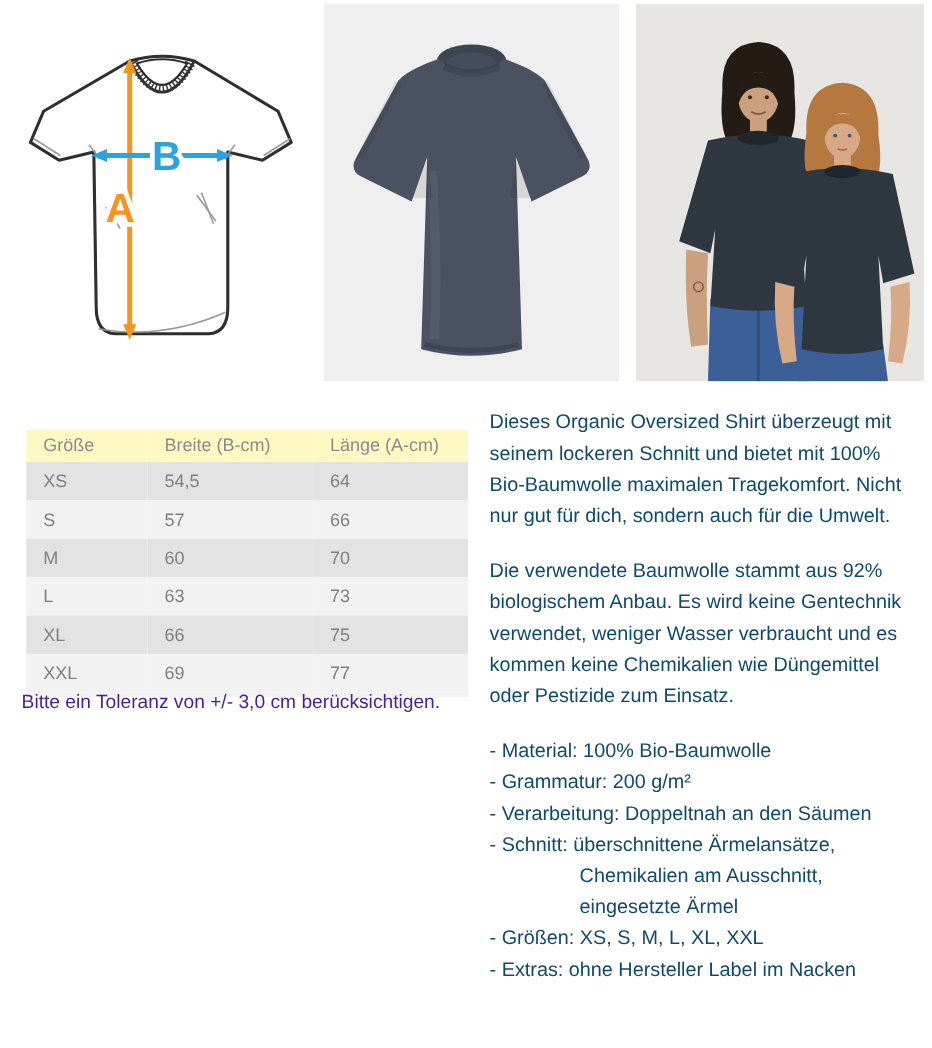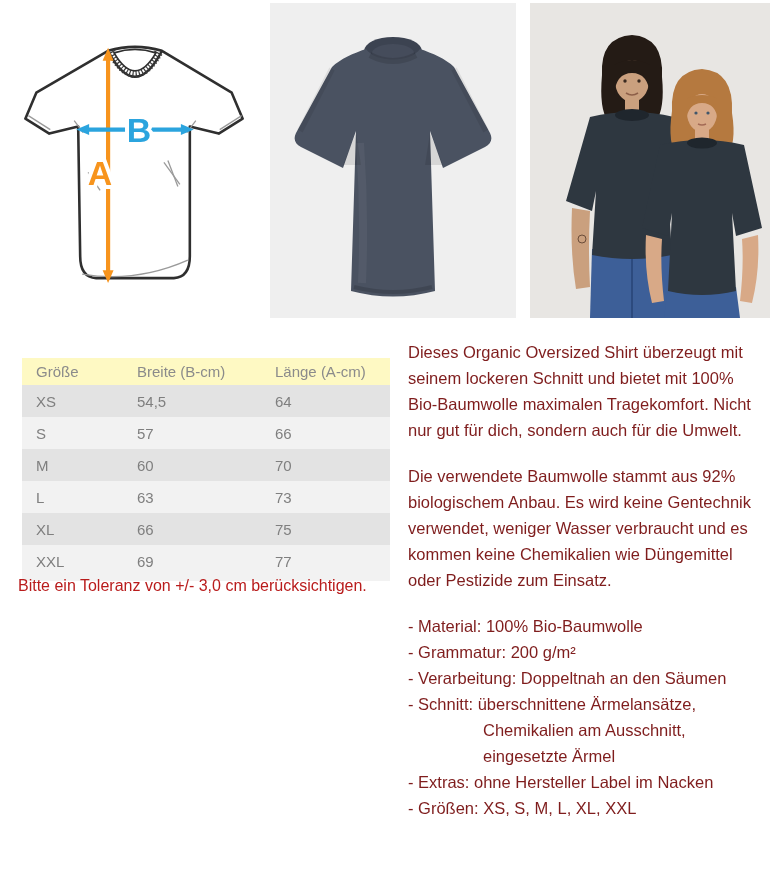--- a/index.html
+++ b/index.html
@@ -19,25 +19,25 @@
   table.size{border-collapse:collapse;width:368px;table-layout:fixed;
     font-size:15px;color:#7f7f7f;}
   table.size th{font-weight:normal;text-align:left;color:#8b8b8b;
     background:#fef9c3;height:27px;padding:0 0 0 14px;}
   table.size td{height:32px;padding:0 0 0 14px;}
   table.size tbody tr:nth-child(odd){background:#e3e3e3;}
   table.size tbody tr:nth-child(even){background:#f2f2f2;}
   #table-foot{width:368px;height:4px;background:#f2f2f2;}
 
   #tolerance-note{position:absolute;left:18px;top:577px;width:390px;
-    font-size:16px;color:#b91c1c;}
+    font-size:16px;color:#4c1d95;}
 
   
   #description{position:absolute;left:408px;top:339px;width:356px;
-    font-size:16.5px;line-height:26px;color:#7f1d1d;hyphens:manual;}
+    font-size:16.5px;line-height:26px;color:#0c4a6e;hyphens:manual;}
   #description p{margin:0 0 20px 0;}
   .feat{white-space:normal;}
   .feat.cont{padding-left:75px;}
 </style>
 </head>
 <body>
 
 <div id="page">
 
   <div class="img-box" id="diagram-box">
@@ -201,17 +201,17 @@
 
   <div id="description">
     <p>Dieses Organic Oversized Shirt überzeugt mit seinem lockeren Schnitt und bietet mit 100% Bio-Baumwolle maximalen Tragekomfort. Nicht nur gut für dich, sondern auch für die Umwelt.</p>
     <p>Die verwendete Baumwolle stammt aus 92% biologischem Anbau. Es wird keine Gentech­nik verwendet, weniger Wasser verbraucht und es kommen keine Chemikalien wie Dün­gemittel oder Pestizide zum Einsatz.</p>
     <div class="feat">- Material: 100% Bio-Baumwolle</div>
     <div class="feat">- Grammatur: 200 g/m²</div>
     <div class="feat">- Verarbeitung: Doppeltnah an den Säumen</div>
     <div class="feat">- Schnitt: überschnittene Ärmelansätze,</div>
     <div class="feat cont">Chemikalien am Ausschnitt,</div>
     <div class="feat cont">eingesetzte Ärmel</div>
+    <div class="feat">- Größen: XS, S, M, L, XL, XXL</div>
     <div class="feat">- Extras: ohne Hersteller Label im Nacken</div>
-    <div class="feat">- Größen: XS, S, M, L, XL, XXL</div>
   </div>
 
 </div>
 
 </body></html>

